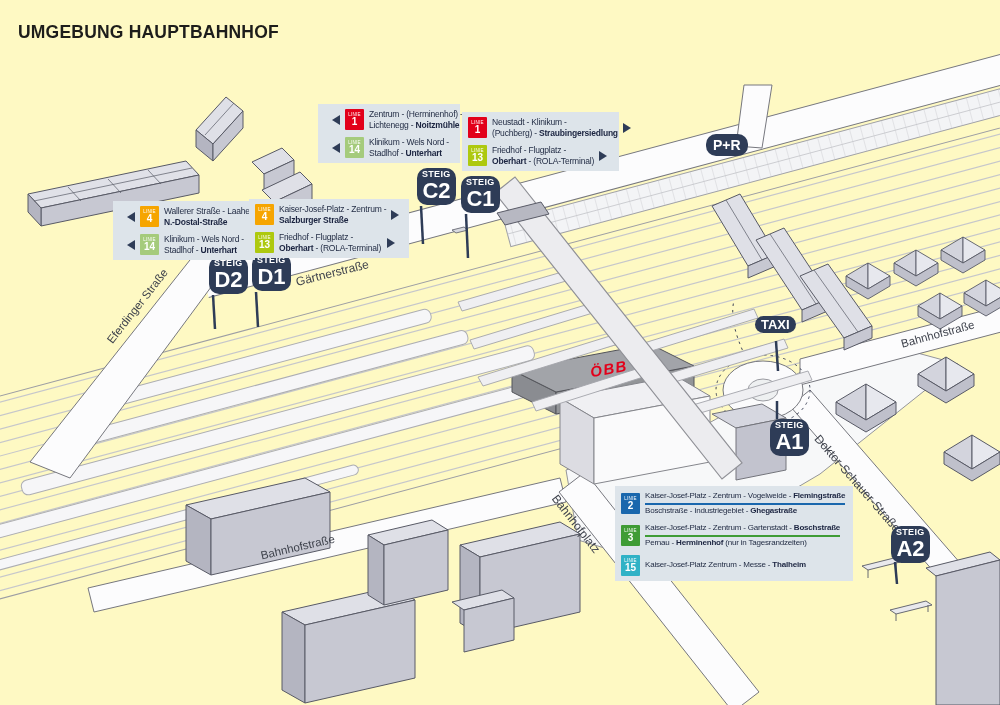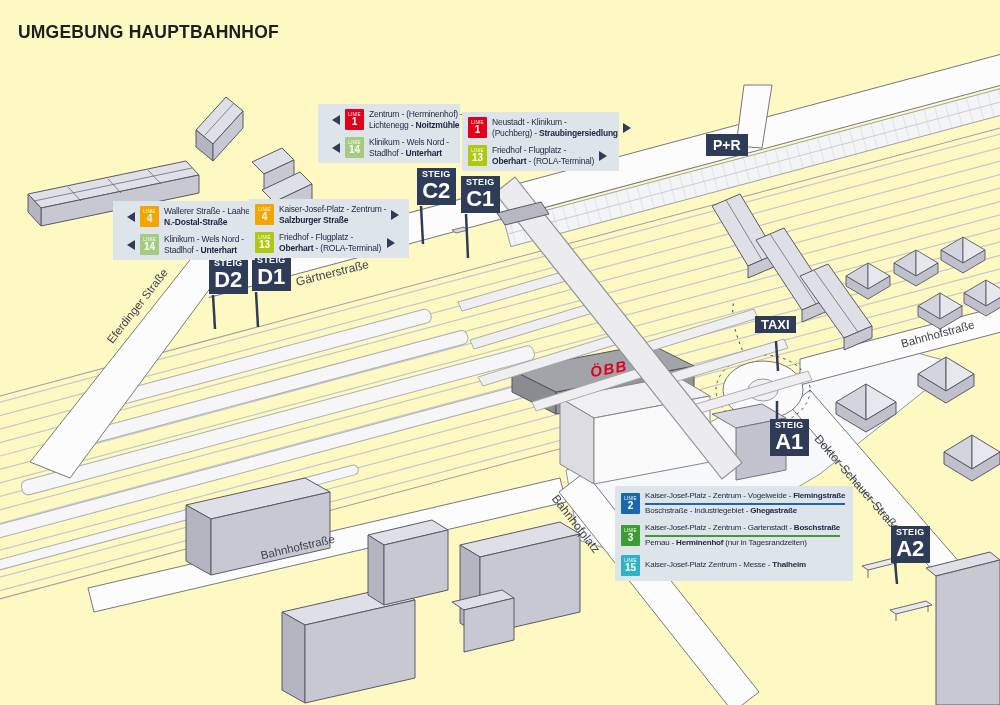--- a/index.html
+++ b/index.html
@@ -4,22 +4,22 @@
 <style>
   html,body{margin:0;padding:0;background:#eef0f1;}
   .stage{position:relative;width:1000px;height:705px;overflow:hidden;
          font-family:"Liberation Sans",sans-serif;background:#fef9c3;padding-left:16px;}
   svg{position:absolute;left:0;top:0;}
 
   .title{position:absolute;left:18px;top:22px;font-size:17.5px;font-weight:700;
          color:#1d1d1b;letter-spacing:.2px;}
 
   
-  .sign{position:absolute;background:#2e3c57;color:#fff;text-align:center;
-        padding:2px 5px 3px 5px;line-height:1;}
+  .sign{position:absolute;background:#2e3c57;color:#fff;text-align:right;
+        padding:2px 5px 3px 5px;line-height:1;border-radius:10px;}
   .sign .sw{display:block;font-size:9px;font-weight:600;letter-spacing:.3px;}
   .sign .sn{display:block;font-size:22px;font-weight:700;margin-top:1px;}
   .sign.small{padding:4px 7px;font-size:14px;font-weight:700;}
 
   .obb{position:absolute;left:590px;top:360px;transform:rotate(-10deg);
        color:#e2001a;font-weight:700;font-style:italic;font-size:15px;letter-spacing:1.5px;}
 
   .street{position:absolute;color:#3f434d;font-size:11.5px;white-space:nowrap;
           transform-origin:center;}
 

